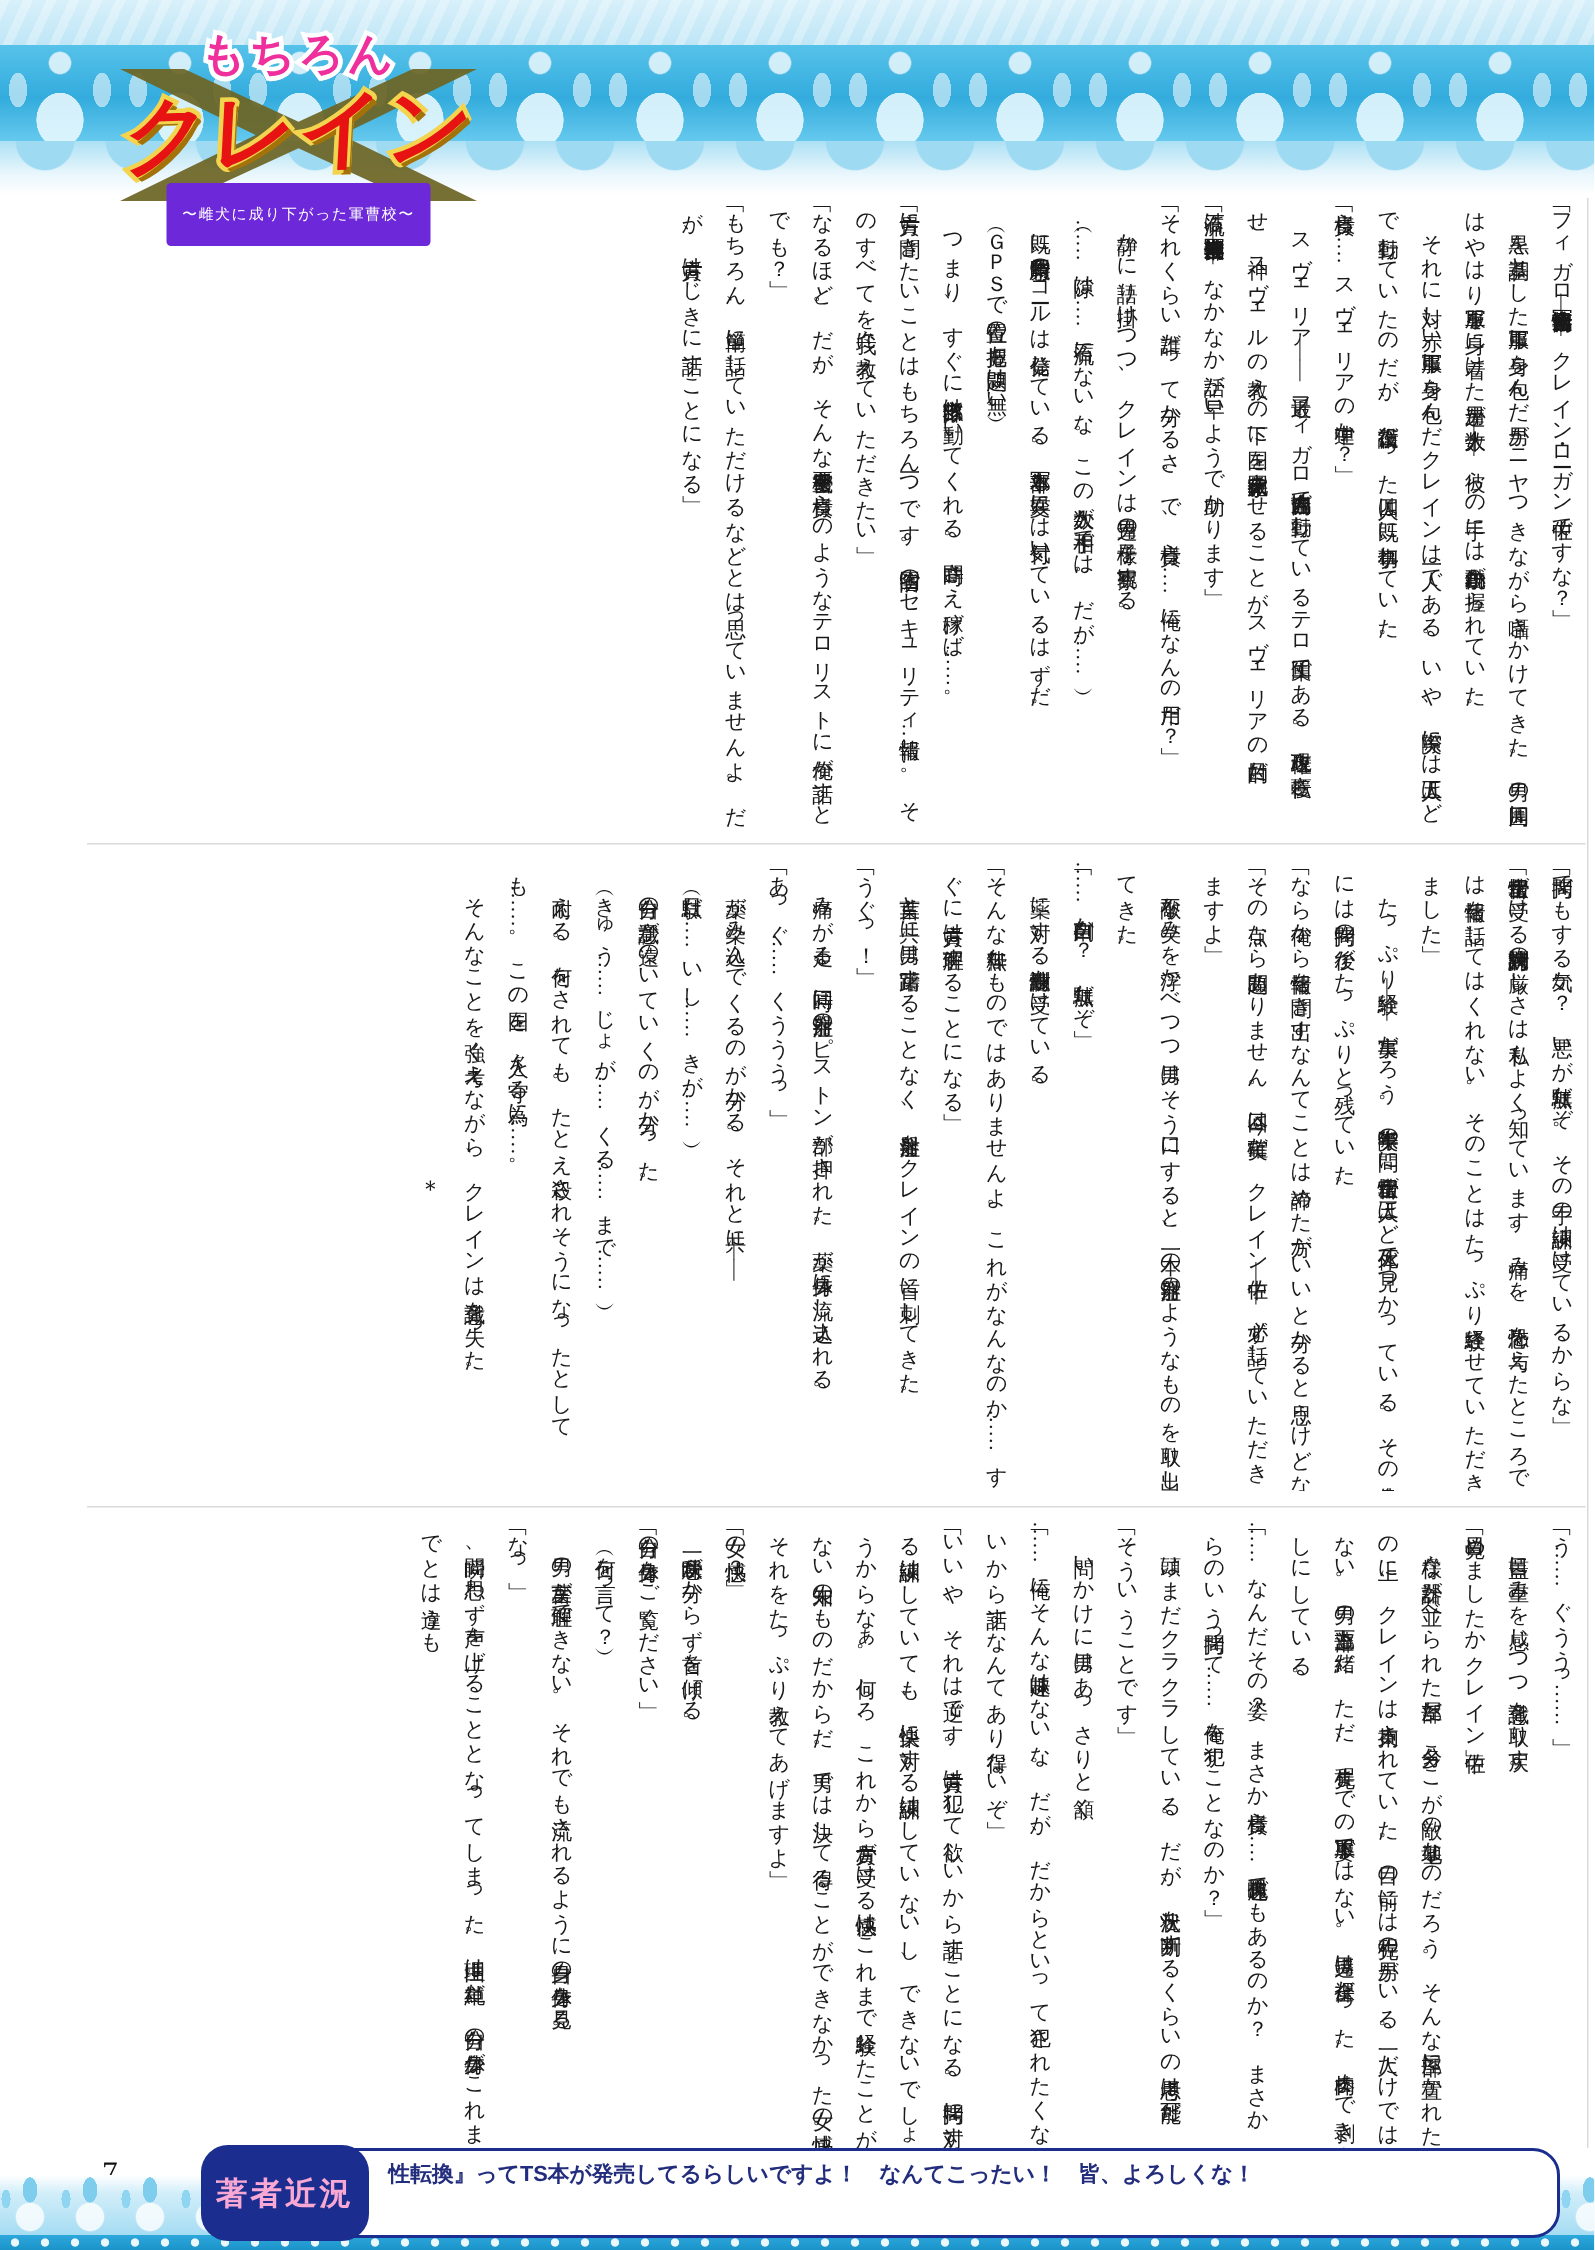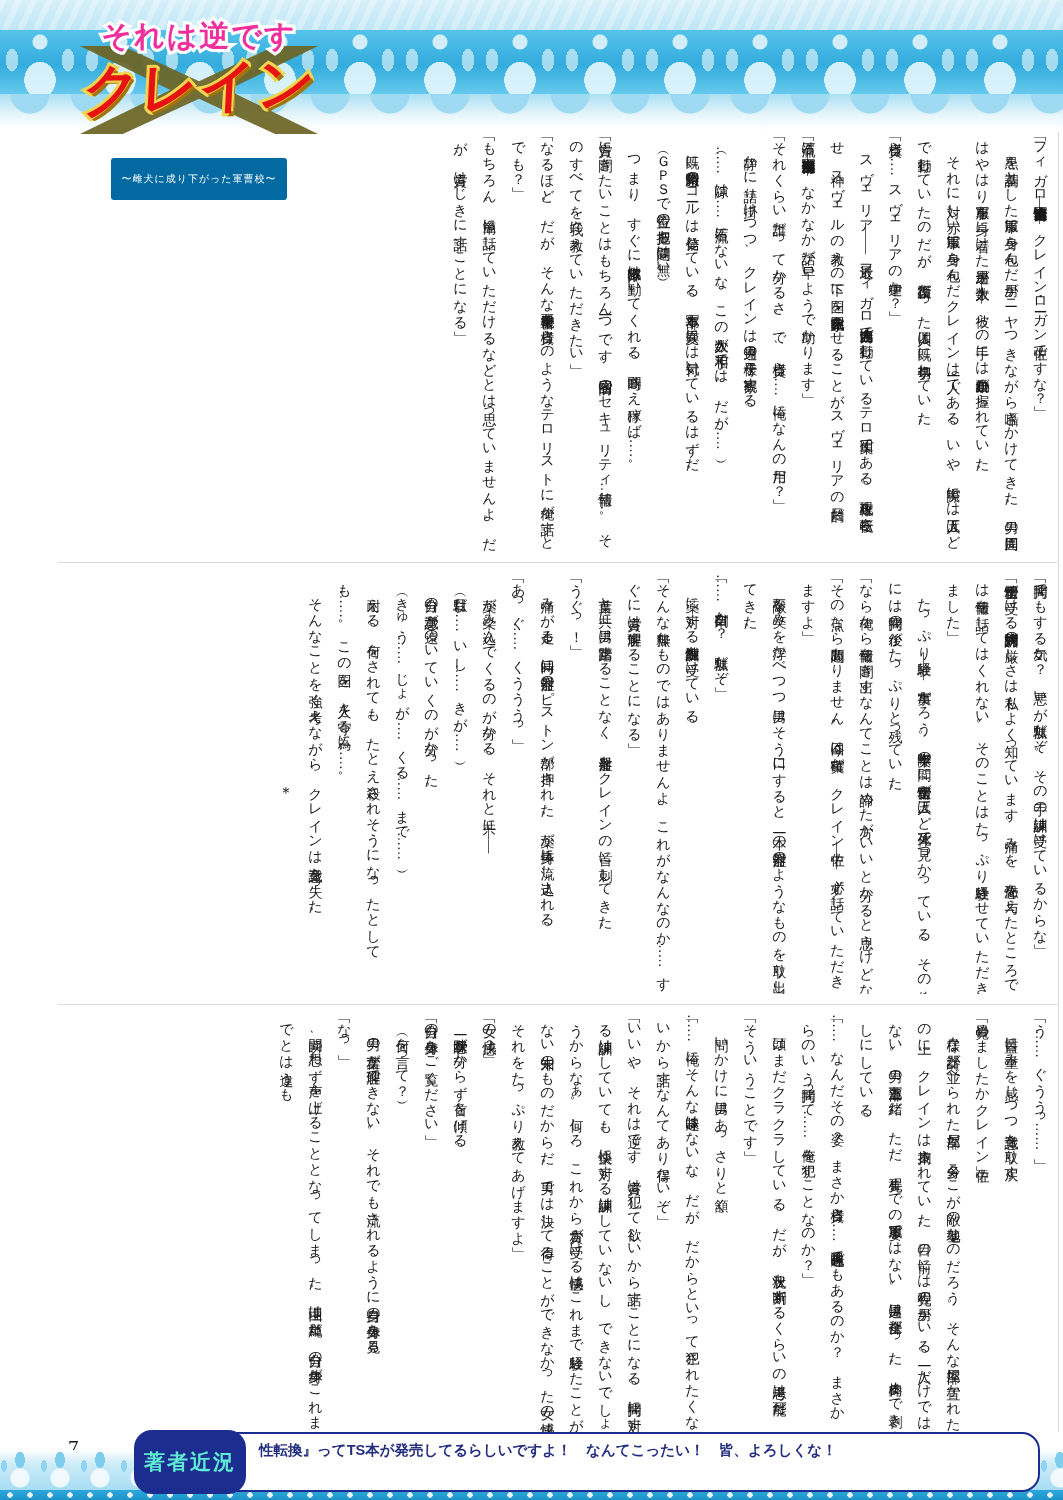--- a/index.html
+++ b/index.html
@@ -27,42 +27,42 @@
   .logo-x{position:absolute;left:24px;top:30px;width:238px;height:88px;background:#6d6526;opacity:.93;
         clip-path:polygon(0 0,18% 0,50% 40%,82% 0,100% 0,62% 50%,100% 100%,82% 100%,50% 60%,18% 100%,0 100%,38% 50%);}
   .logo-top{position:relative;font-size:30px;font-weight:bold;letter-spacing:2px;color:#ef2f9b;
         -webkit-text-stroke:6px #ffffff;paint-order:stroke;
         text-shadow:-2px -2px 0 #fff,2px -2px 0 #fff,-2px 2px 0 #fff,2px 2px 0 #fff,0 3px 0 #fff,0 -3px 0 #fff,3px 0 0 #fff,-3px 0 0 #fff;}
   .logo-main{position:relative;margin-top:-8px;font-size:57px;font-weight:bold;color:#e71212;
         transform:rotate(-2deg) skewX(-5deg);
         -webkit-text-stroke:6px #f3d44e;paint-order:stroke;
         text-shadow:-2px -2px 0 #f3d44e,2px -2px 0 #f3d44e,-2px 2px 0 #f3d44e,3px 3px 0 #a3730a;}
   .logo-sub{position:relative;margin-top:-4px;}
-  .logo-sub span{display:inline-block;background:#0369a1;color:#ffffff;font-size:10px;letter-spacing:1px;
-        padding:14px 10px;border-radius:3px;margin-top:36px;}
+  .logo-sub span{display:inline-block;background:#6d28d9;color:#ffffff;font-size:10px;letter-spacing:1px;
+        padding:14px 10px;border-radius:3px;}
 
   
   .band{position:absolute;right:8px;width:1002px;height:420px;writing-mode:vertical-rl;
         font-size:14px;line-height:29px;color:#191919;overflow:hidden;}
   .band-1{top:132px}.band-2{top:574px}.band-3{top:1014px}
   .para{margin:0;}
   .para.indent{text-indent:1em;}
   .para.star{text-align:center;font-size:16px;}
 
   .rule-h{position:absolute;left:58px;right:6px;height:1px;background:#dadada;}
   .rule-h.r1{top:562px}.rule-h.r2{top:1004px}
   .rule-v{position:absolute;right:4px;top:132px;height:1300px;width:1px;background:#dadada;}
 
   
   .page-number{position:absolute;left:68px;top:1436px;font-size:21px;color:#111;}
   .author-bar{position:absolute;left:135px;right:23px;bottom:8px;height:56px;background:#ffffff;
         border:2px solid #1b2d8e;border-radius:18px;z-index:6;}
   .author-label{position:absolute;left:-3px;top:-4px;bottom:-4px;width:112px;background:#1b2d8e;
         border-radius:18px;display:flex;align-items:center;justify-content:center;
-        color:#5eead4;font-weight:bold;font-size:21px;letter-spacing:2px;
+        color:#f9a8d4;font-weight:bold;font-size:21px;letter-spacing:2px;
         font-family:"Liberation Sans","DejaVu Sans",sans-serif;}
   .author-text{position:absolute;left:122px;right:8px;top:5px;color:#232d7d;font-weight:bold;
         font-size:14.5px;line-height:22px;font-family:"Liberation Sans","DejaVu Sans",sans-serif;}
 
   
   .bottom-border{position:absolute;left:0;right:0;bottom:0;height:50px;z-index:2;}
   .bb1{height:40px;background:
       radial-gradient(circle 14px at 20px 28px,rgba(255,255,255,.8) 0 9px,transparent 10px) 0 0/40px 40px repeat-x,
       radial-gradient(ellipse 8px 14px at 20px 10px,#7ecdec 0 60%,transparent 61%) 0 0/40px 40px repeat-x,
       radial-gradient(ellipse 5px 10px at 4px 16px,#8fd4f0 0 60%,transparent 61%) 0 0/40px 40px repeat-x,
@@ -77,21 +77,21 @@
 <div class="page">
 
   <div class="top-border">
     <div class="tb1"></div>
     <div class="tb2"></div>
     <div class="tb3"></div>
   </div>
 
   <div class="logo">
     <div class="logo-x"></div>
-    <div class="logo-top">それは逆です</div>
+    <div class="logo-top">もちろん</div>
     <div class="logo-main">クレイン</div>
     <div class="logo-sub">
       <span>〜雌犬に成り下がった軍曹校〜</span>
     </div>
   </div>
 
   <div class="band band-1">
       <p class="para">「フィガロ協商連合軍情報士官——クレイン・ローガン中佐ですな？」</p>
       <p class="para indent">黒を基調とした軍服に身を包んだ男がニヤつきながら囁きかけてきた。男の周囲にはやはり軍服を身に着けた男達が十数人——彼らの手には自動小銃が握られていた。</p>
       <p class="para indent">それに対し赤い軍服に身を包んだクレインは一人である。いや、実際には五人ほどで行動していたのだが、護衛役だった四人は既に事切れていた。</p>

